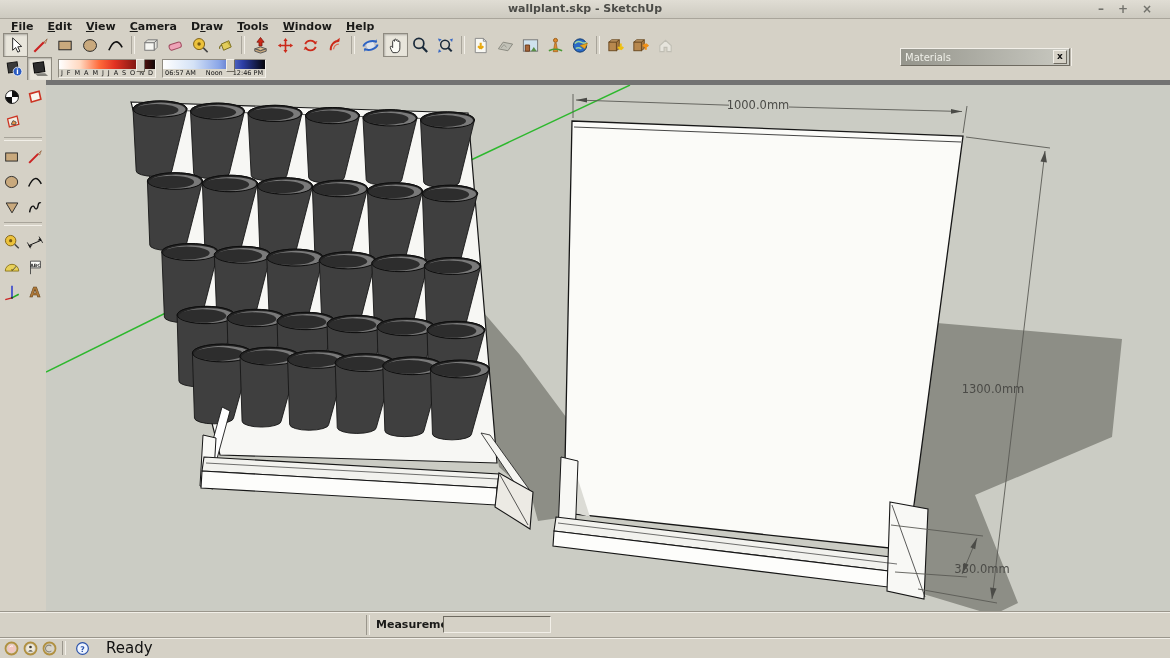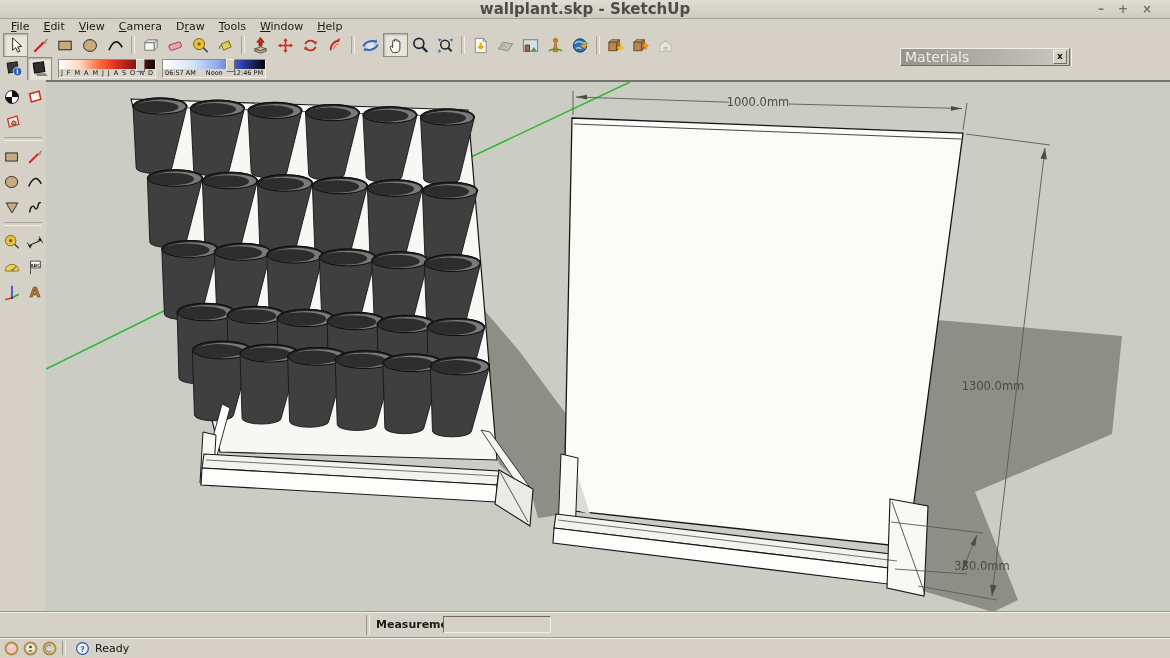--- a/index.html
+++ b/index.html
@@ -2,27 +2,27 @@
 <html><head>
 <meta charset="utf-8">
 <style>
   html,body{margin:0;padding:0}
   body{width:1170px;height:658px;position:relative;overflow:hidden;
        font-family:"DejaVu Sans","Liberation Sans",sans-serif;background:#d5d1c6;
        outline:1px solid #8a8680;}
   
   .titlebar{position:absolute;left:0;top:0;right:0;height:18px;
     background:linear-gradient(#e0ddd4,#cdcac0);border-bottom:1px solid #a9a59b;}
-  .title{font-size:15px;font-weight:bold;color:#4c4c48;text-align:center;line-height:18px;}
+  .title{font-size:11px;font-weight:bold;color:#4c4c48;text-align:center;line-height:18px;}
   .winbtns{position:absolute;right:18px;top:0;height:18px;display:flex;gap:14px;align-items:center;}
   .winbtn{color:#72726c;font-size:12px;font-weight:bold;line-height:18px;cursor:default;}
   
   .menubar{position:absolute;left:0;top:19px;right:0;height:14px;display:flex;align-items:center;
     font-size:11px;color:#1a1a18;background:#d5d1c6;padding-left:4px;}
-  .mitem{padding:12px 7px;}
+  .mitem{padding:12px 7px;font-weight:bold;}
   .mitem u{text-decoration:underline;}
   
   .toolbar{position:absolute;left:0;top:33px;right:0;height:24px;background:#d5d1c6;
     border-bottom:1px solid #c2beb3;display:flex;align-items:center;padding-left:3px;}
   .toolbar2{position:absolute;left:0;top:57px;right:0;height:23px;background:#d5d1c6;
     border-bottom:1px solid #8f8b81;display:flex;align-items:center;padding-left:2px;}
   .tbtn{width:23px;height:22px;display:flex;align-items:center;justify-content:center;
     border:1px solid transparent;}
   .tbtn.pressed{background:#e8e5db;border:1px solid #8e8a80;
     box-shadow:inset 1px 1px 2px rgba(0,0,0,.25);}
@@ -36,48 +36,48 @@
   .slider.date .grad{background:linear-gradient(90deg,#ffffff 0%,#ffd8c0 22%,#ff6a3a 42%,#e23222 58%,#8c1a14 78%,#120808 100%);}
   .slider.time .grad{background:linear-gradient(90deg,#ffffff 0%,#d4e2f6 30%,#8aa6e8 55%,#2c3ea6 78%,#05050a 100%);}
   .thumb{position:absolute;top:-1px;width:7px;height:11px;background:#d5d1c6;
     border:1px solid;border-color:#f2efe8 #6e6a60 #6e6a60 #f2efe8;}
   .slabels{display:flex;justify-content:space-between;font-size:6.5px;color:#111;
     padding:0 2px;height:8px;line-height:8px;background:#d9d5ca;}
   
   .materials{position:absolute;left:900px;top:48px;width:168px;height:16px;
     background:linear-gradient(90deg,#95958c,#c9c9c1);border:1px solid;
     border-color:#f2efe8 #6e6a60 #6e6a60 #f2efe8;display:flex;align-items:center;z-index:5;}
-  .materials .mtitle{flex:1;font-size:14px;color:#efefe8;padding-left:4px;}
+  .materials .mtitle{flex:1;font-size:10px;color:#efefe8;padding-left:4px;}
   .materials .mclose{width:12px;height:12px;margin-right:2px;background:#d5d1c6;
     border:1px solid;border-color:#f2efe8 #6e6a60 #6e6a60 #f2efe8;
     font-size:9px;font-weight:bold;line-height:10px;text-align:center;color:#111;}
   .mgrip{position:absolute;left:1069px;top:48px;width:2px;height:18px;background:#b8b4aa;border-right:1px solid #f2efe8;}
   
   .lefttb{position:absolute;left:0;top:80px;width:46px;bottom:46px;background:#d5d1c6;
     border-right:1px solid #a8a49e;padding-top:4px;}
   .lrow{display:flex;padding-left:1px;}
   .lsep{height:2px;margin:3px 4px;border-top:1px solid #a8a49a;border-bottom:1px solid #f2efe8;}
   .lbtn{width:21px;height:23px;display:flex;align-items:center;justify-content:center;border:1px solid transparent;}
   
-  .viewport{position:absolute;left:46px;top:80px;right:0;bottom:46px;border-top:2px solid #737373;}
+  .viewport{position:absolute;left:46px;top:80px;right:0;bottom:46px;border-top:5px solid #737373;}
   .viewport svg{display:block;}
   
   .measurebar{position:absolute;left:0;right:0;bottom:20px;height:26px;background:#d5d1c6;
     border-top:1px solid #9a968c;box-shadow:inset 0 1px 0 #f2efe8;}
   .msep{position:absolute;left:366px;top:3px;width:2px;height:20px;
     border-left:1px solid #9a968c;border-right:1px solid #f2efe8;}
   .mlabel{position:absolute;left:376px;top:6px;font-size:11px;font-weight:bold;color:#1a1a18;}
   .minput{position:absolute;left:443px;top:4px;width:100px;height:15px;background:#d5d1c6;
     border:1px solid;border-color:#6e6a60 #f2efe8 #f2efe8 #6e6a60;font-size:11px;padding:0 3px;}
   
   .statusbar{position:absolute;left:0;right:0;bottom:0;height:20px;background:#d5d1c6;
     border-top:1px solid #9a968c;box-shadow:inset 0 1px 0 #f2efe8;display:flex;align-items:center;}
   .sicon{display:flex;margin-left:4px;}
   .ssep{width:2px;height:14px;margin:0 5px;border-left:1px solid #9a968c;border-right:1px solid #f2efe8;}
-  .ready{font-size:11px;color:#111;margin-left:5px;}
+  .ready{font-size:15px;color:#111;margin-left:16px;}
 </style>
 </head>
 <body>
 
 <div class="titlebar">
   <div class="title">wallplant.skp - SketchUp</div>
   <div class="winbtns" id="winbtns">
       <span class="winbtn">–</span>
       <span class="winbtn">+</span>
       <span class="winbtn">×</span>

